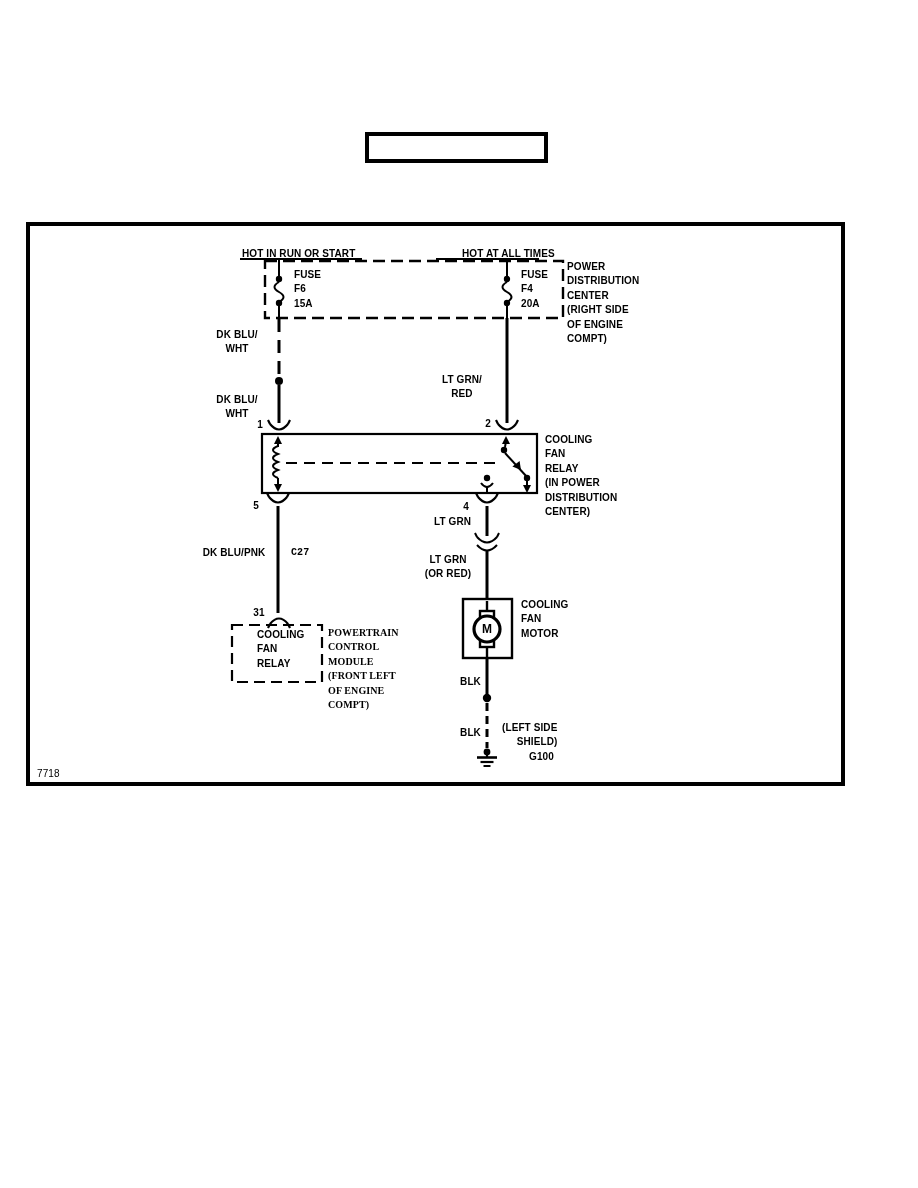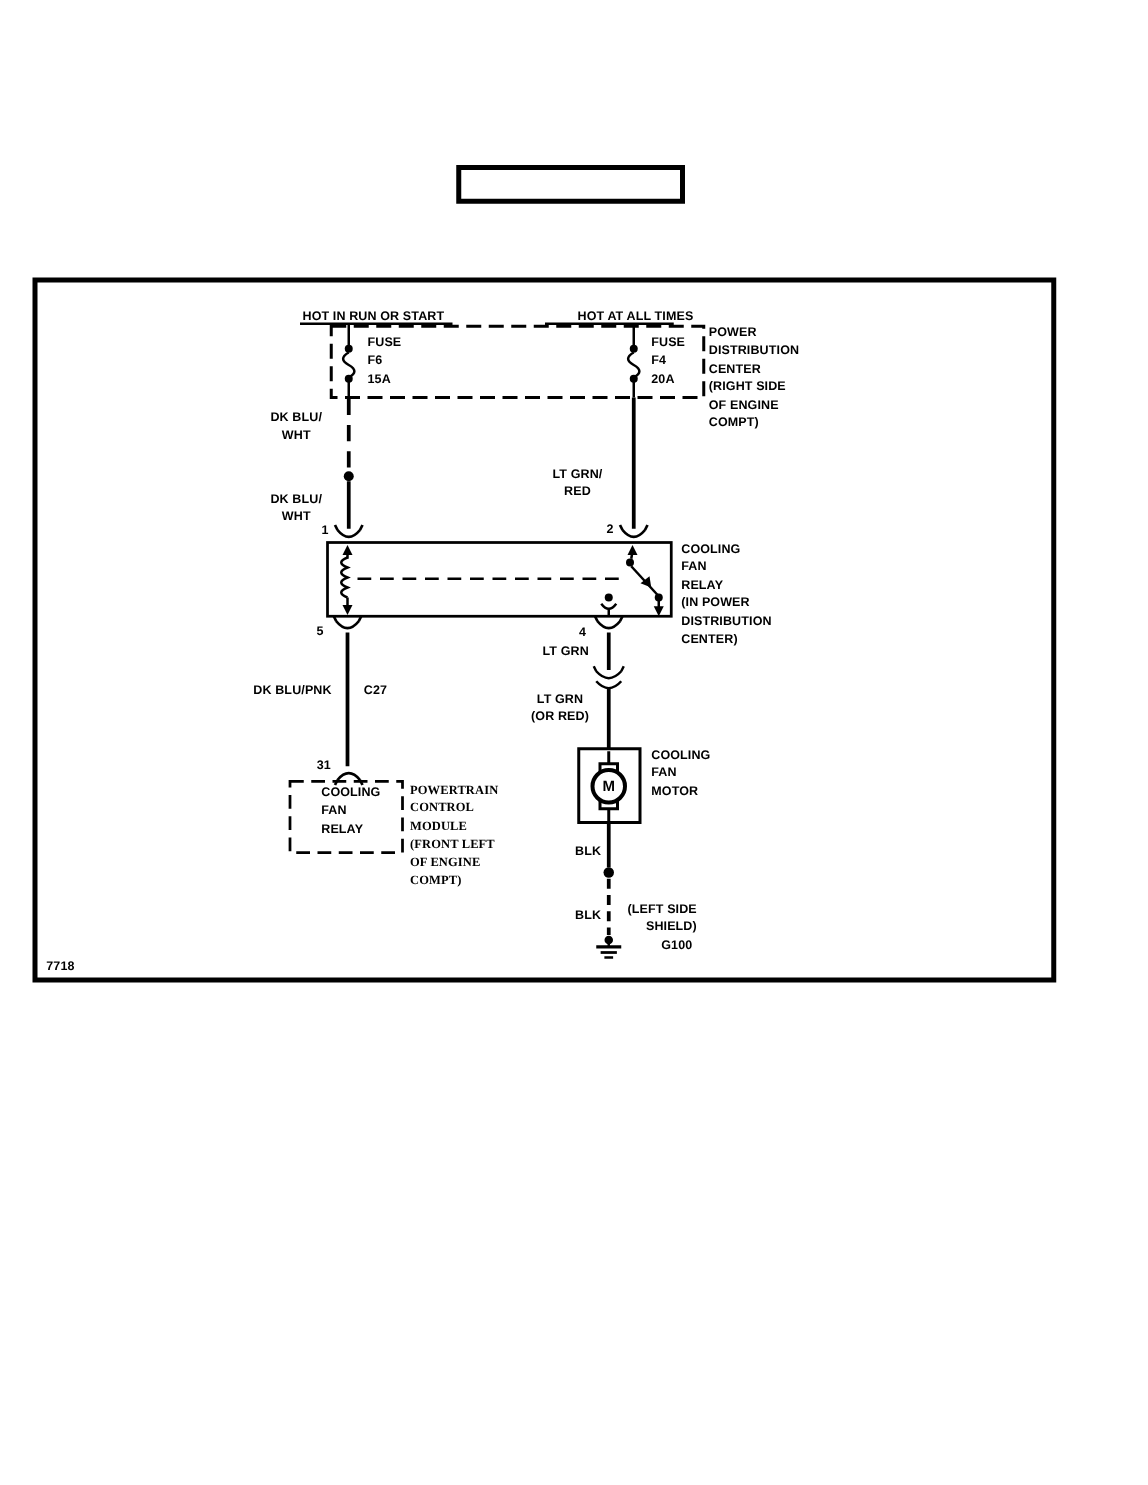--- a/index.html
+++ b/index.html
@@ -5,21 +5,21 @@
   html,body{margin:0;padding:0;}
   body{
     width:918px;height:1188px;position:relative;background:#ffffff;
     font-family:"Liberation Sans",sans-serif;color:#000;overflow:hidden;
   }
   .lbl{
     position:absolute;font-weight:bold;font-size:10px;line-height:14.4px;
     letter-spacing:0.1px;white-space:pre-line;color:#000;
   }
   .ra{text-align:center;}
-  .small{font-size:10px;line-height:12px;font-weight:bold;}
+  .small{font-size:10px;line-height:12px;font-weight:normal;}
   .titlebox{
     position:absolute;left:365px;top:132px;width:183px;height:31px;
     border:4px solid #000;box-sizing:border-box;background:#fff;
   }
   .frame{
     position:absolute;left:26px;top:222px;width:819px;height:564px;
     border:4px solid #000;box-sizing:border-box;
   }
   svg.wiring{position:absolute;left:0;top:0;}
   .mlabel{
@@ -174,21 +174,21 @@
 FAN
 RELAY
 (IN POWER
 DISTRIBUTION
 CENTER)</div>
 <div class="lbl ra" style="left:250px;top:499px;width:12px;">5</div>
 <div class="lbl ra" style="left:460px;top:500px;width:12px;">4</div>
 
 <div class="lbl ra" style="left:428px;top:515px;width:49px;">LT GRN</div>
 <div class="lbl ra" style="left:200px;top:546px;width:68px;">DK BLU/PNK</div>
-<div class="lbl" style="left:291px;top:546px;">C27</div>
+<div class="lbl" style="left:291px;top:546px;font-family:Liberation Mono, monospace;">C27</div>
 <div class="lbl ra" style="left:418px;top:553px;width:60px;">LT GRN
 (OR RED)</div>
 
 <div class="lbl ra" style="left:248px;top:606px;width:22px;">31</div>
 <div class="lbl" style="left:257px;top:628px;">COOLING
 FAN
 RELAY</div>
 <div class="lbl" style="left:328px;top:626px;font-family:Liberation Serif, serif;">POWERTRAIN
 CONTROL
 MODULE

